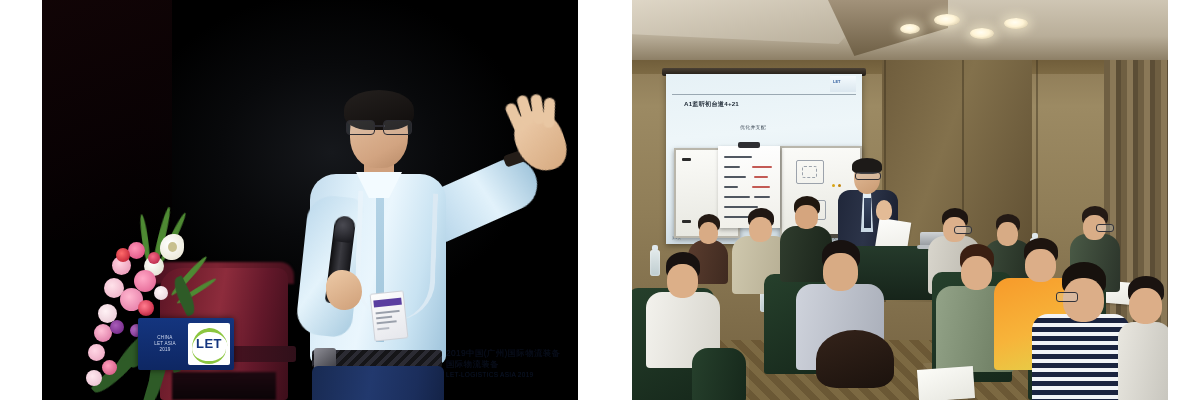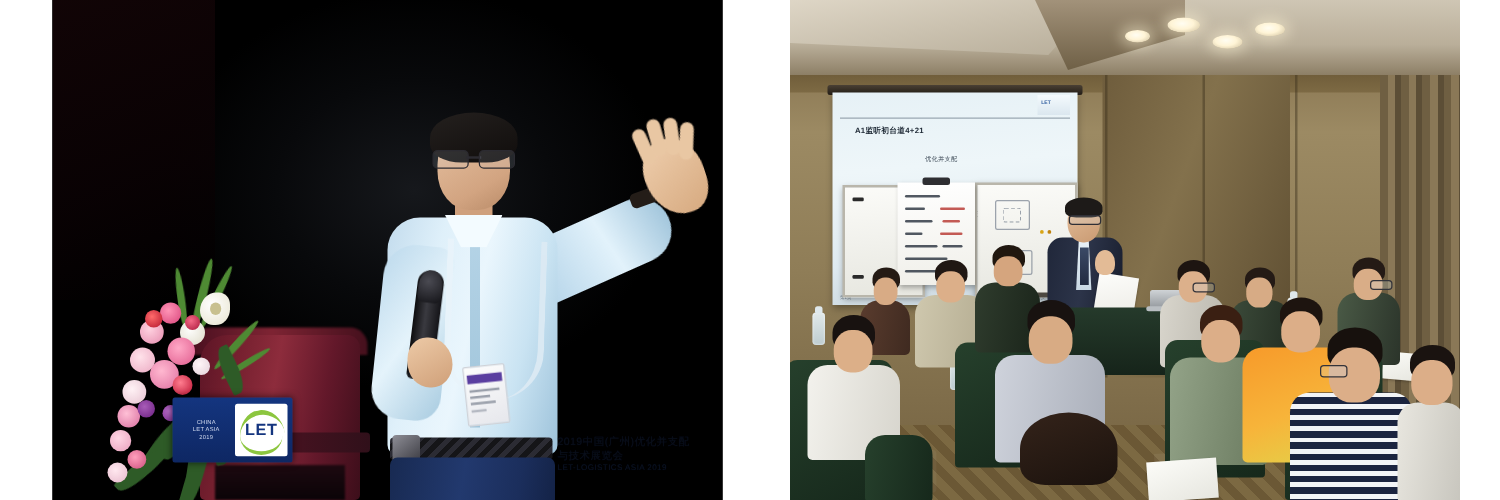--- a/index.html
+++ b/index.html
@@ -478,22 +478,22 @@
         <div>2019</div>
       </div>
       <div class="let-mark">
         <div class="swoosh"></div>
         <div class="swoosh2"></div>
         <div class="lettext">LET</div>
       </div>
     </div>
 
     <div class="wm">
-      <div>2019中国(广州)优化并支配</div>
-      <div>与技术展览会</div>
+      <div>2019中国(广州)国际物流装备</div>
+      <div>国际物流装备</div>
       <div class="en">LET-LOGISTICS ASIA 2019</div>
     </div>
   </div>
 
   <div class="photo" id="photo-right">
     <div class="room">
 
       <div class="wall"></div>
       <div class="wall-band"></div>
       <div class="wall-dark"></div>

